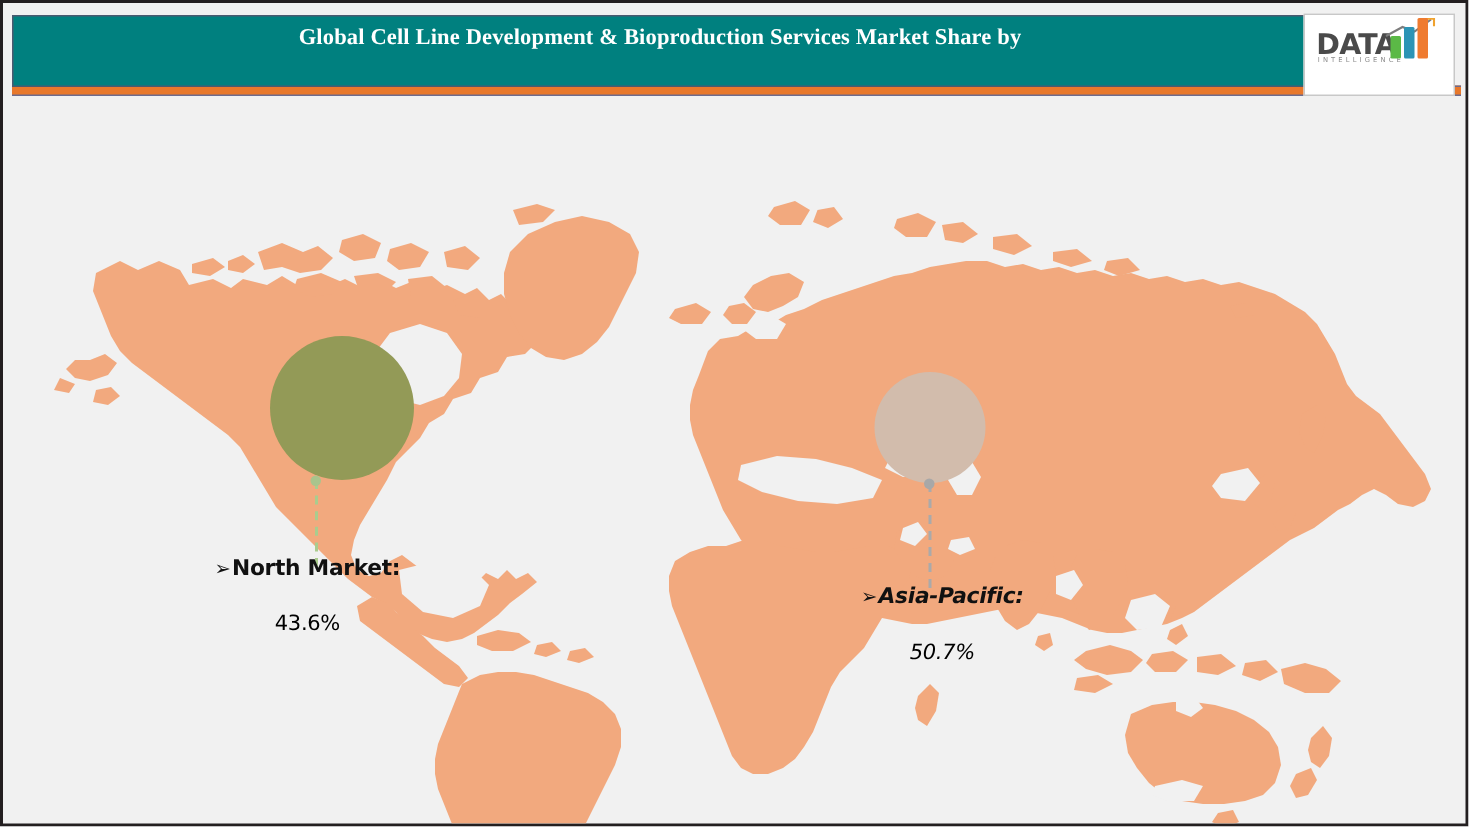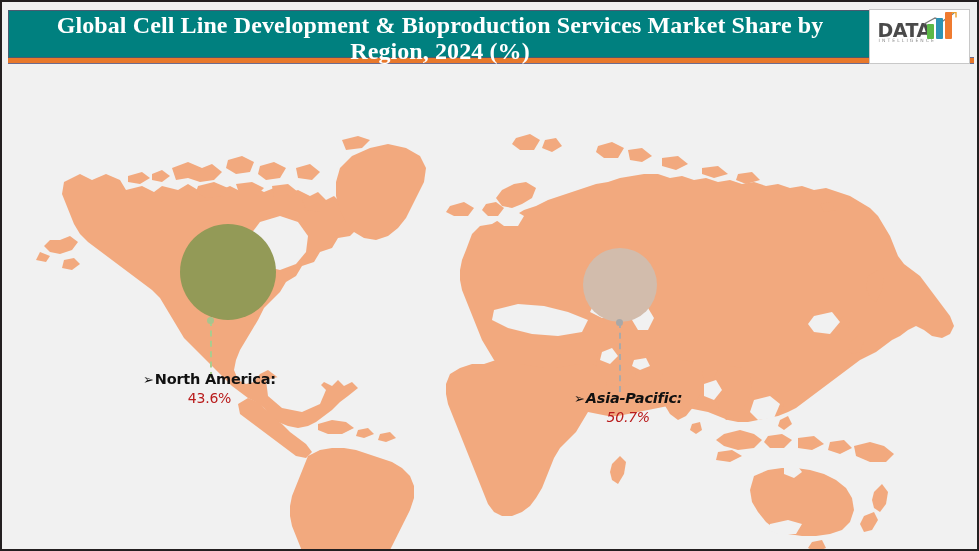--- a/index.html
+++ b/index.html
@@ -47,21 +47,21 @@
   }
   #title-text {
     position: absolute;
     left: 6px;
     top: 10px;
     width: 864px;
     text-align: center;
     color: #ffffff;
     font-family: "Liberation Serif", serif;
     font-weight: bold;
-    font-size: 24px;
+    font-size: 15px;
     line-height: 26px;
     letter-spacing: 0.1px;
     z-index: 6;
     pointer-events: none;
   }
 
   
   #logo-box {
     position: absolute;
     right: 7px;
@@ -175,23 +175,23 @@
   .callout-title {
     font-family: "DejaVu Sans", sans-serif;
     font-weight: bold;
     font-size: 14.5px;
     color: #111111;
     letter-spacing: -0.2px;
   }
   .callout-value {
     font-family: "DejaVu Sans", sans-serif;
     font-size: 14px;
-    color: #b91c1c;
+    color: #000000;
     text-align: center;
-    margin-top: 3px;
+    margin-top: 21px;
     letter-spacing: -0.2px;
   }
   .callout-arrow {
     font-family: "DejaVu Sans", sans-serif;
     font-size: 13px;
     color: #111111;
     margin-right: 1px;
   }
   #callout-north-america { left: 141px; top: 369px; }
   #callout-asia-pacific { left: 572px; top: 388px; font-style: italic; }
@@ -199,21 +199,20 @@
 </head>
 <body>
 
 <div id="figure">
 
   <div id="header-band"></div>
   <div id="header-accent"></div>
 
   <div id="title-text">
     <div>Global Cell Line Development &amp; Bioproduction Services Market Share by</div>
-    <div>Region, 2024 (%)</div>
   </div>
 
   <div id="logo-box">
     <div id="logo-inner">
       <span id="logo-word">DATA</span>
       <span id="logo-sub">INTELLIGENCE</span>
       <svg id="logo-arrow" viewBox="0 0 36 14">
         <path d="M1 12 L12 6 L20 9 L31 1" stroke="#7d7d7d" stroke-width="1.4" fill="none"></path>
         <path d="M27 0.5 L33 0.5 L33 5.5" stroke="#f0a22e" stroke-width="1.4" fill="none"></path>
       </svg>
@@ -387,21 +386,21 @@
   <div class="bubble" id="bubble-north-america"></div>
   <div class="bubble-anchor" id="anchor-north-america"></div>
   <div class="leader" id="leader-north-america"></div>
 
   <div class="bubble" id="bubble-asia-pacific"></div>
   <div class="bubble-anchor" id="anchor-asia-pacific"></div>
   <div class="leader" id="leader-asia-pacific"></div>
 
   <div class="callout" id="callout-north-america">
     <div class="callout-title">
-      <span class="callout-arrow">➢</span><span>North America:</span>
+      <span class="callout-arrow">➢</span><span>North Market:</span>
     </div>
     <div class="callout-value">43.6%</div>
   </div>
 
   <div class="callout" id="callout-asia-pacific">
     <div class="callout-title">
       <span class="callout-arrow">➢</span><span>Asia-Pacific:</span>
     </div>
     <div class="callout-value">50.7%</div>
   </div>

